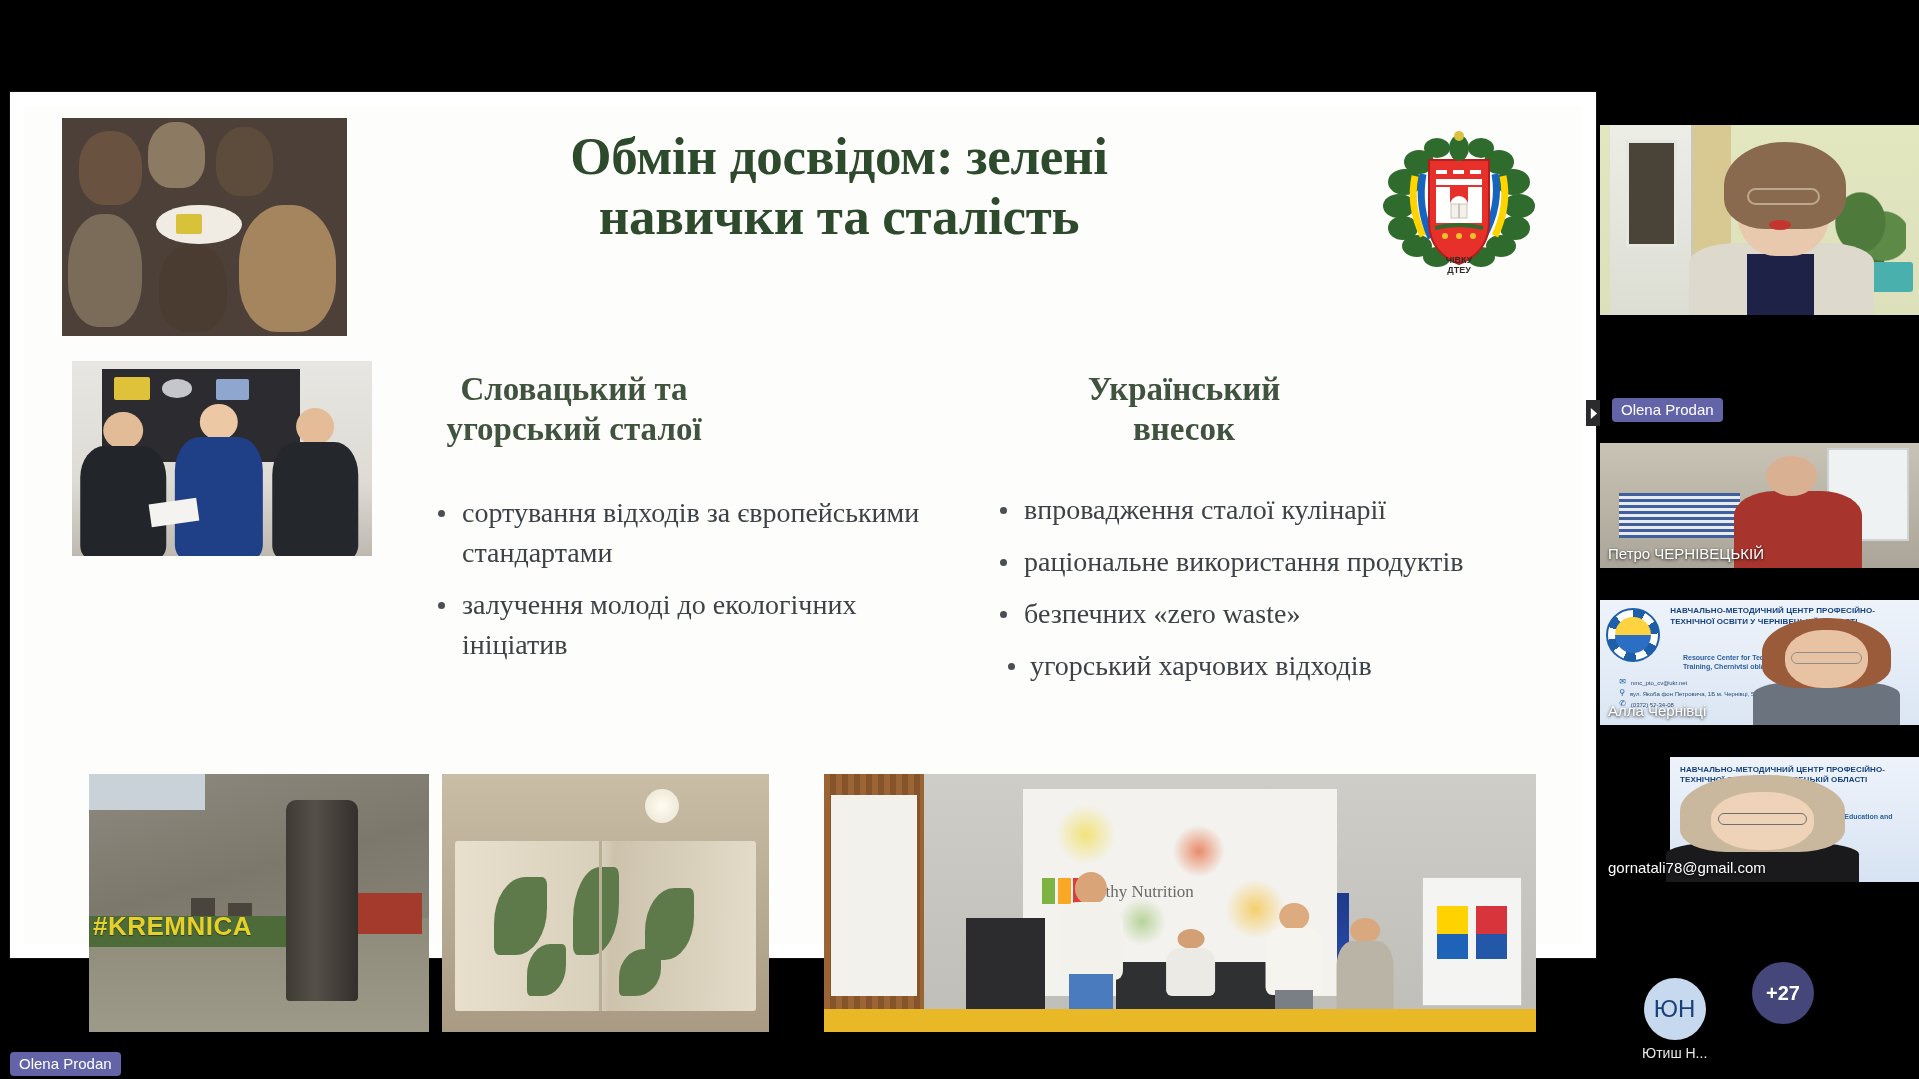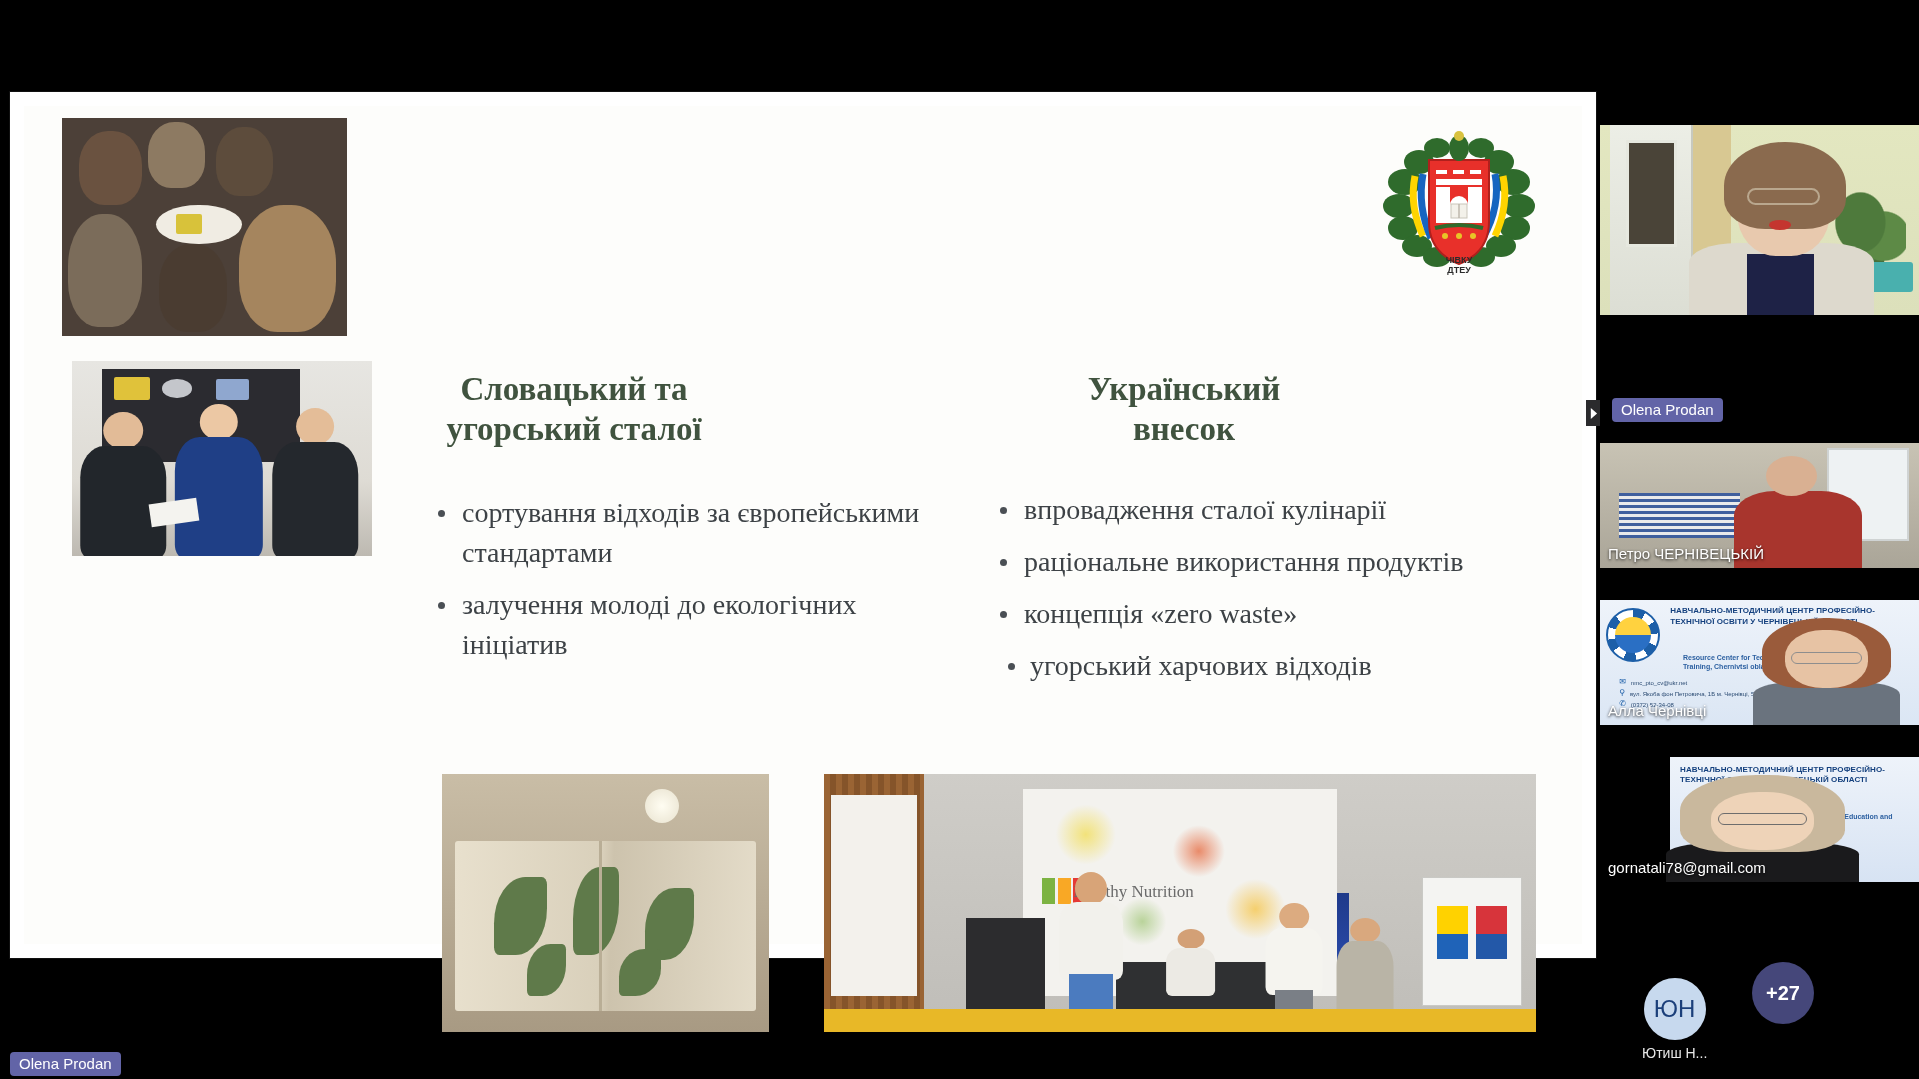--- a/index.html
+++ b/index.html
@@ -467,20 +467,24 @@
           <div class="head" style="top:0;width:40%;height:24%;background:#ecc8a4;"></div>
           <div class="body" style="top:22%;width:92%;height:80%;background:#1f3f86;"></div>
         </div>
         <div class="fig" style="left:66%;top:24%;width:30%;height:76%;">
           <div class="head" style="top:0;width:42%;height:25%;background:#e4bd98;"></div>
           <div class="body" style="top:23%;width:95%;height:79%;background:#24282d;"></div>
         </div>
         <div style="position:absolute;left:26%;top:72%;width:16%;height:12%;background:#f4f3ef;transform:rotate(-8deg);"></div>
       </div>
 
+      <h1 class="slide-title">
+        <span>Обмін досвідом: зелені</span><br>
+        <span>навички та сталість</span>
+      </h1>
 
       <div class="emblem">
         <svg viewBox="0 0 160 155">
           <g fill="#2f6b2c">
             <ellipse cx="26" cy="58" rx="17" ry="13"></ellipse>
               <ellipse cx="20" cy="82" rx="16" ry="12"></ellipse>
             <ellipse cx="24" cy="104" rx="15" ry="12"></ellipse>
               <ellipse cx="38" cy="122" rx="15" ry="11"></ellipse>
             <ellipse cx="58" cy="133" rx="14" ry="10"></ellipse>
               <ellipse cx="40" cy="38" rx="15" ry="12"></ellipse>
@@ -531,24 +535,35 @@
         <span>внесок</span>
       </div>
 
       <ul class="bullets" id="bullets-left">
         <li>сортування відходів за європейськими стандартами</li>
         <li>залучення молоді до екологічних ініціатив</li>
       </ul>
       <ul class="bullets" id="bullets-right">
         <li>впровадження сталої кулінарії</li>
         <li>раціональне використання продуктів</li>
-        <li>концепція «zero waste»</li>
+        <li>безпечних «zero waste»</li>
         <li class="indent">угорський харчових відходів</li>
       </ul>
 
+      <div class="photo" id="photo-kremnica">
+        <div class="wall"></div>
+        <div class="ground"></div>
+        <div style="position:absolute;left:0;top:0;width:34%;height:14%;background:#c9d2d8;"></div>
+        <div style="position:absolute;left:30%;top:48%;width:7%;height:10%;background:#4a453c;"></div>
+        <div style="position:absolute;left:41%;top:50%;width:7%;height:10%;background:#4a453c;"></div>
+        <div style="position:absolute;right:2%;top:46%;width:20%;height:16%;background:#a33a2c;"></div>
+        <div class="pillar"></div>
+        <div class="hedge"></div>
+        <div class="kremnica-text">#KREMNICA</div>
+      </div>
 
       <div class="photo" id="photo-herbarium">
         <div class="bg"></div>
         <div class="lamp"></div>
         <div class="page"></div>
         <div class="plant" style="left:16%;top:40%;width:16%;height:30%;"></div>
         <div class="plant" style="left:40%;top:36%;width:14%;height:34%;"></div>
         <div class="plant" style="left:62%;top:44%;width:15%;height:28%;"></div>
         <div class="plant" style="left:26%;top:66%;width:12%;height:20%;"></div>
         <div class="plant" style="left:54%;top:68%;width:13%;height:18%;"></div>

